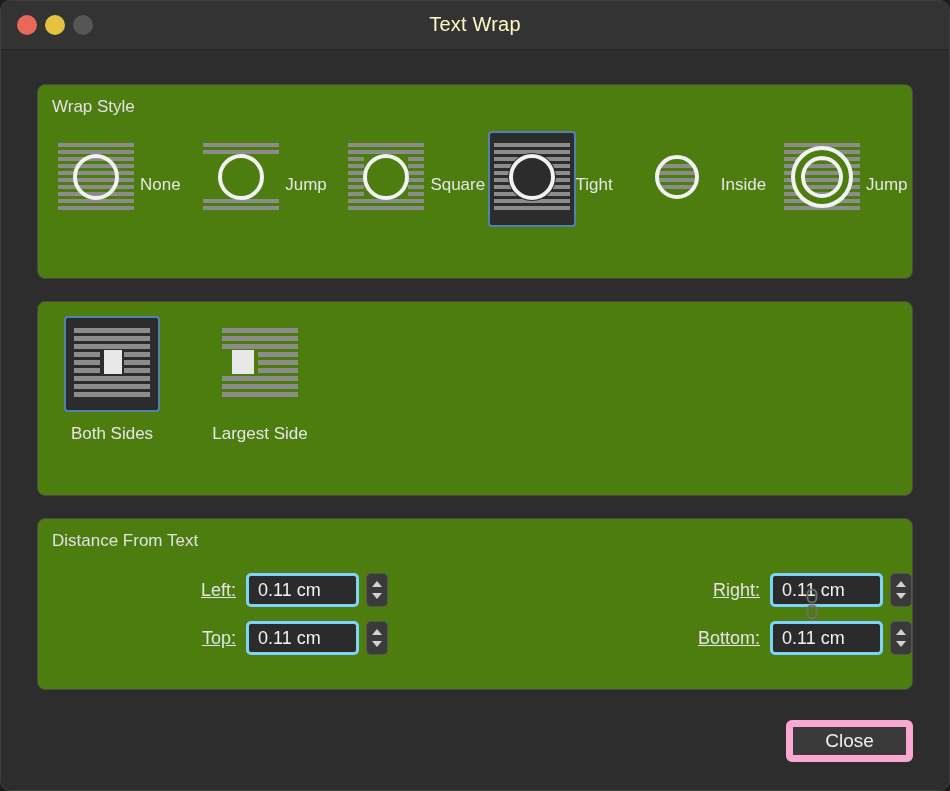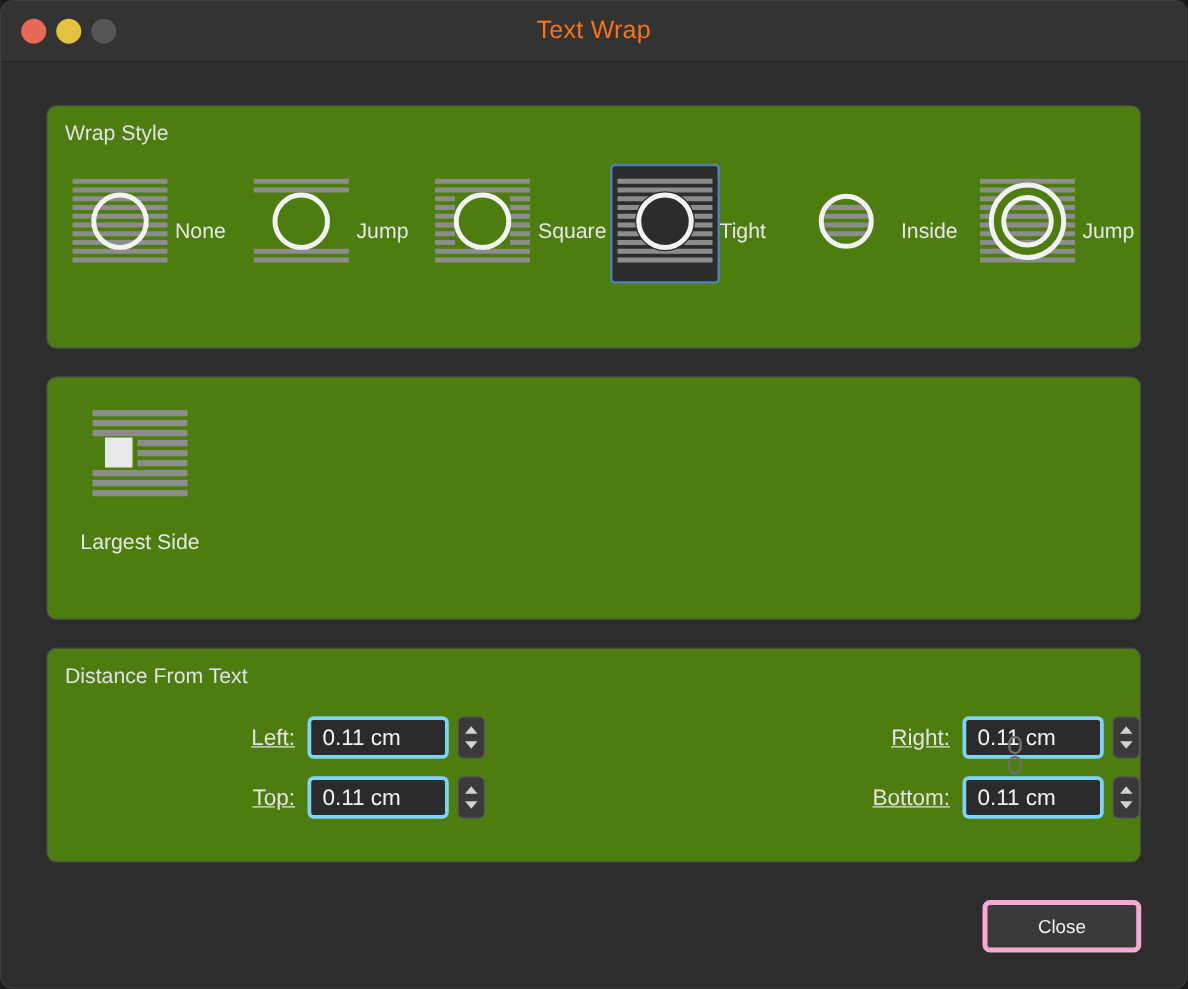--- a/index.html
+++ b/index.html
@@ -45,21 +45,21 @@
   .light.red    { background: #e8685a; }
   .light.yellow { background: #e3c23f; }
   .light.gray   { background: #565656; }
 
   .title {
     position: absolute;
     left: 0;
     right: 0;
     top: 12px;
     text-align: center;
-    color: #f97316;
+    color: #fef9c3;
     font-size: 20px;
     letter-spacing: .2px;
   }
 
   
   .content {
     padding: 34px 36px 0 36px;
   }
 
   .group {
@@ -186,24 +186,24 @@
   
   .footer {
     position: absolute;
     right: 36px;
     bottom: 28px;
   }
   .close-btn {
     width: 127px;
     height: 42px;
     background: #3a3a3a;
-    border: 4px solid #f9a8d4;
+    border: 7px solid #f9a8d4;
     border-radius: 6px;
     color: #f0f0f0;
-    font-size: 15px;
+    font-size: 19px;
     font-family: "Liberation Sans", sans-serif;
     cursor: pointer;
   }
 </style>
 </head>
 <body>
 
 <div class="window">
 
   <div class="titlebar">
@@ -359,20 +359,42 @@
           </div>
           <div class="cell-label">Jump</div>
         </div>
 
       </div>
     </div>
 
     <div class="group" id="wrap-to-group">
       <div class="wrapto-row">
 
+        <div class="wrapto-cell">
+          <div class="thumb-wrap selected">
+            <svg width="84" height="84" viewBox="0 0 84 84">
+              <g fill="#8c8c8c">
+                <rect x="4" y="6" width="76" height="5"></rect>
+                  <rect x="4" y="14" width="76" height="5"></rect>
+                <rect x="4" y="22" width="76" height="5"></rect>
+                <rect x="4" y="30" width="26" height="5"></rect>
+                  <rect x="54" y="30" width="26" height="5"></rect>
+                <rect x="4" y="38" width="26" height="5"></rect>
+                  <rect x="54" y="38" width="26" height="5"></rect>
+                <rect x="4" y="46" width="26" height="5"></rect>
+                  <rect x="54" y="46" width="26" height="5"></rect>
+                <rect x="4" y="54" width="76" height="5"></rect>
+                  <rect x="4" y="62" width="76" height="5"></rect>
+                <rect x="4" y="70" width="76" height="5"></rect>
+              </g>
+              <rect x="34" y="28" width="18" height="24" fill="#e8e8e8"></rect>
+            </svg>
+          </div>
+          <div class="cell-label">Both Sides</div>
+        </div>
 
         <div class="wrapto-cell">
           <div class="thumb-wrap">
             <svg width="84" height="84" viewBox="0 0 84 84">
               <g fill="#8c8c8c">
                 <rect x="4" y="6" width="76" height="5"></rect>
                   <rect x="4" y="14" width="76" height="5"></rect>
                 <rect x="4" y="22" width="76" height="5"></rect>
                 <rect x="40" y="30" width="40" height="5"></rect>
                 <rect x="40" y="38" width="40" height="5"></rect>

